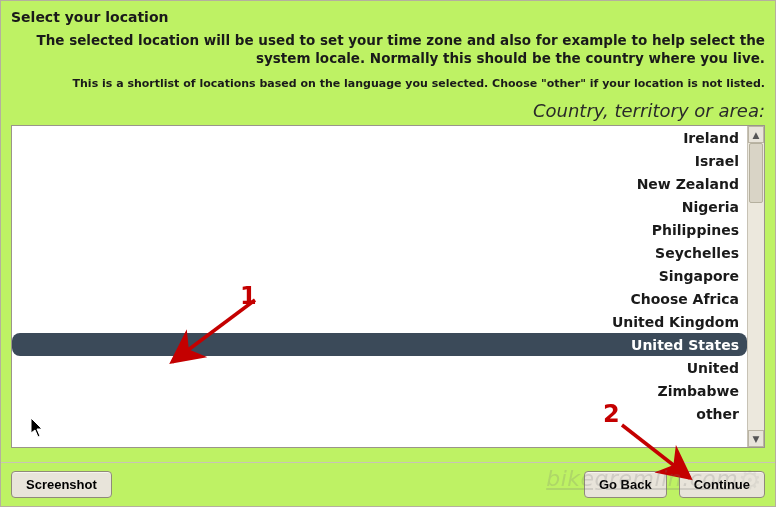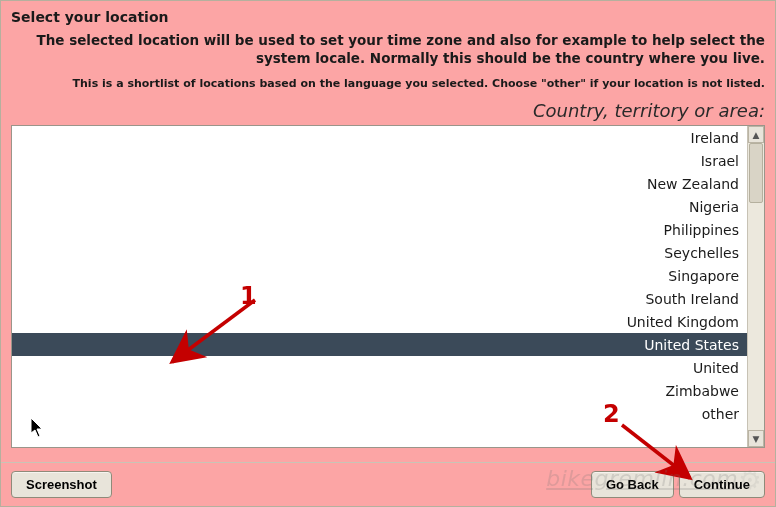--- a/index.html
+++ b/index.html
@@ -6,21 +6,21 @@
   html, body { width: 776px; height: 507px; overflow: hidden; }
   body {
     font-family: "DejaVu Sans", "Liberation Sans", Arial, sans-serif;
     font-size: 13px;
     background: #e8e4da;
     color: #1a1a1a;
     position: relative;
   }
   .window {
     width: 776px; height: 507px;
-    background: #fca5a5;
+    background: #bef264;
     border: 1px solid #b5b09e;
     display: flex; flex-direction: column;
   }
   .titlebar {
     padding: 8px 10px 6px 10px;
     font-weight: bold;
     font-size: 14px;
   }
   .content {
     flex: 1;
@@ -54,27 +54,28 @@
     display: flex;
   }
   .listbox {
     flex: 1;
     overflow: hidden;
     background: #fff;
   }
   .list-item {
     padding: 3.5px 8px;
     font-size: 14px;
-    font-weight: normal;
+    font-weight: bold;
     cursor: default;
     white-space: nowrap;
   }
   .list-item.selected {
     background: #3b4a59;
     color: #fff;
+    border-radius: 8px;
   }
   .scrollbar {
     width: 17px;
     background: #ece8dd;
     border-left: 1px solid #c7c2b5;
     display: flex; flex-direction: column;
   }
   .scroll-btn {
     height: 17px;
     background: #e8e4da;
@@ -85,21 +86,21 @@
   .scroll-track { flex: 1; background: #ece8dd; position: relative; }
   .scroll-thumb {
     position: absolute; left: 1px; right: 1px; top: 0; height: 60px;
     background: #d9d4c6; border: 1px solid #b5b09e; border-radius: 2px;
   }
   .footer {
     height: 44px;
     border-top: 1px solid #c9c4b6;
     display: flex; align-items: center;
     padding: 0 10px;
-    gap: 5px;
+    gap: 12px;
   }
   .footer .spacer { flex: 1; }
   .btn {
     background: #e8e4da;
     border: 1px solid #8f8a79;
     border-radius: 4px;
     padding: 5px 14px;
     font-size: 13px;
     font-weight: bold;
     cursor: pointer;
@@ -153,21 +154,21 @@
 
     <div class="listbox-wrap">
       <div class="listbox" id="listbox">
           <div class="list-item">Ireland</div>
           <div class="list-item">Israel</div>
           <div class="list-item">New Zealand</div>
           <div class="list-item">Nigeria</div>
           <div class="list-item">Philippines</div>
           <div class="list-item">Seychelles</div>
           <div class="list-item">Singapore</div>
-          <div class="list-item">South Ireland</div>
+          <div class="list-item">Choose Africa</div>
           <div class="list-item">United Kingdom</div>
           <div class="list-item selected">United States</div>
           <div class="list-item">United</div>
           <div class="list-item">Zimbabwe</div>
           <div class="list-item">other</div>
         </div>
       <div class="scrollbar">
         <div class="scroll-btn">
           <span>▲</span>
         </div>

